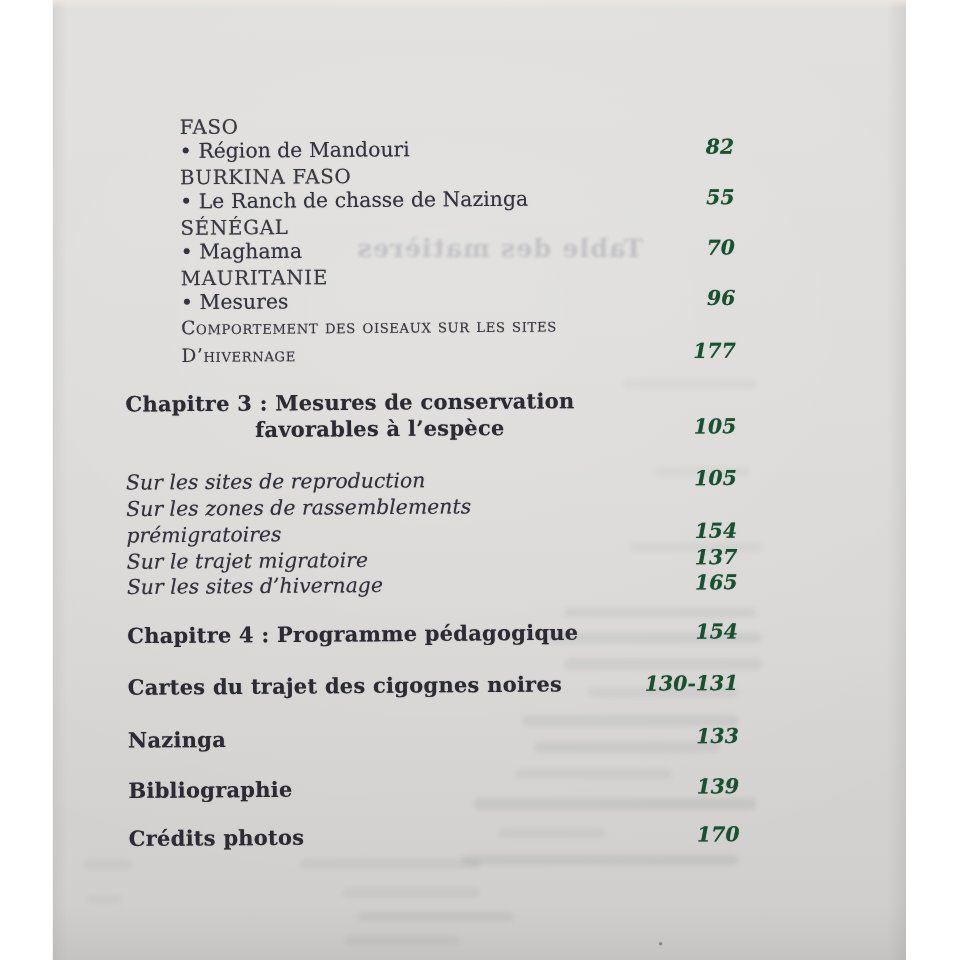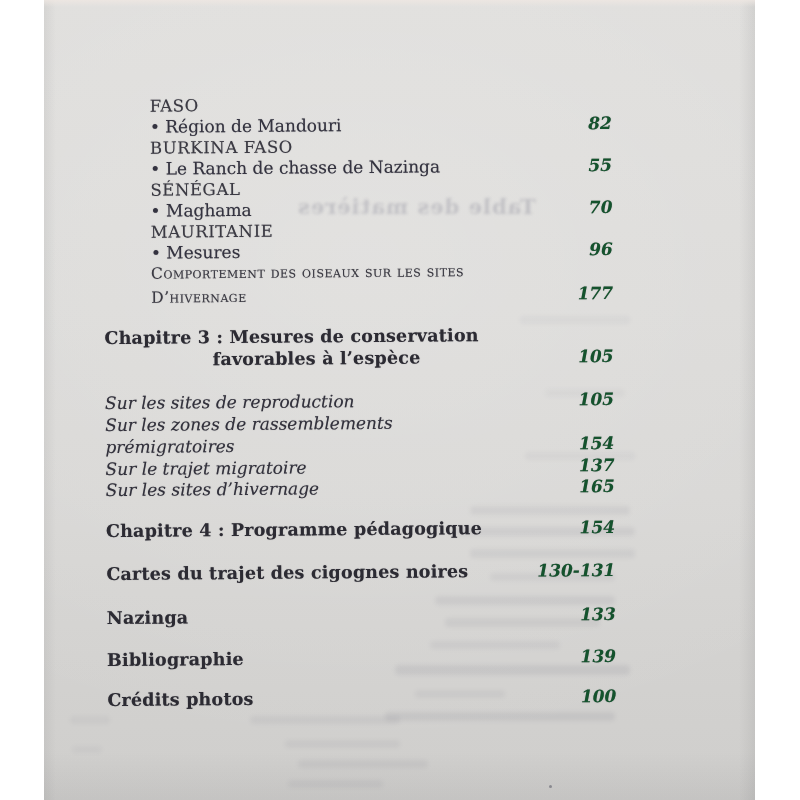--- a/index.html
+++ b/index.html
@@ -160,15 +160,15 @@
     <div class="toc-row row-chapter" style="top: 606px; left: 105px;">
       <span class="toc-label">Nazinga</span>
       <span class="pagenum">133</span>
     </div>
     <div class="toc-row row-chapter" style="top: 648px; left: 105px;">
       <span class="toc-label">Bibliographie</span>
       <span class="pagenum">139</span>
     </div>
     <div class="toc-row row-chapter" style="top: 688px; left: 105px;">
       <span class="toc-label">Crédits photos</span>
-      <span class="pagenum">100</span>
+      <span class="pagenum">170</span>
     </div>
   </div>
 
 </body></html>

